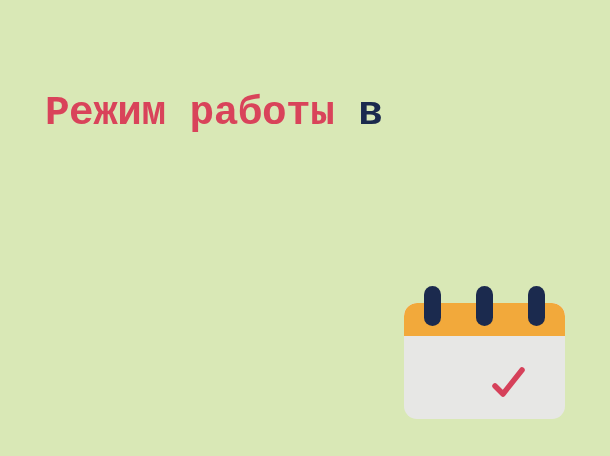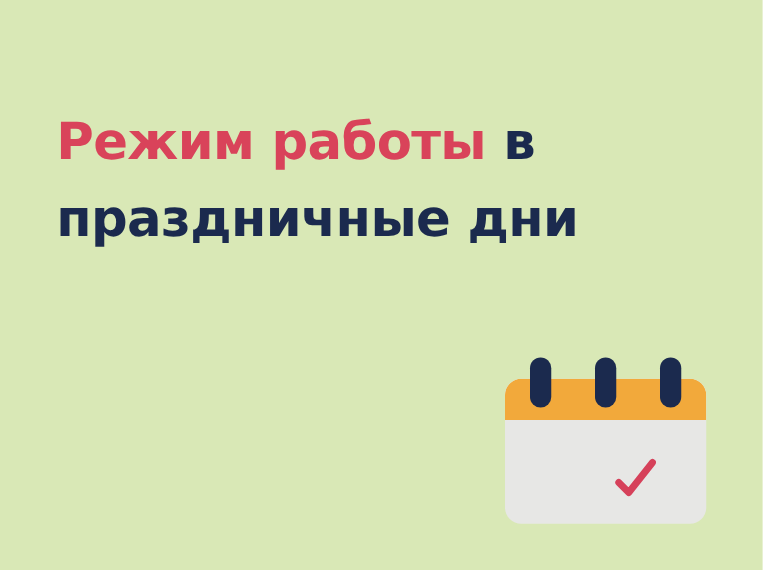--- a/index.html
+++ b/index.html
@@ -29,20 +29,21 @@
     font-family: "DejaVu Sans", "Liberation Sans", sans-serif;
     font-weight: 700;
     font-size: 41px;
     line-height: 62px;
     letter-spacing: -0.5px;
     color: #1b2a4e;
   }
   #headline .line {
     display: block;
     white-space: nowrap;
+    font-family: Liberation Mono, monospace;
   }
   .accent { color: #d9435a; }
   .plain  { color: #1b2a4e; }
 
   
   #calendar {
     position: absolute;
     left: 404px;
     top: 286px;
     width: 161px;
@@ -117,21 +118,20 @@
     pointer-events: none;
   }
 </style>
 </head>
 <body>
 
 <div id="poster">
 
   <div id="headline">
     <span class="line"><span class="accent">Режим работы</span><span class="plain"> в</span></span>
-    <span class="line"><span class="plain">праздничные дни</span></span>
   </div>
 
   <div id="calendar">
 
     <div class="cal-rings">
       <div class="cal-ring r1"></div>
       <div class="cal-ring r2"></div>
       <div class="cal-ring r3"></div>
     </div>
 

